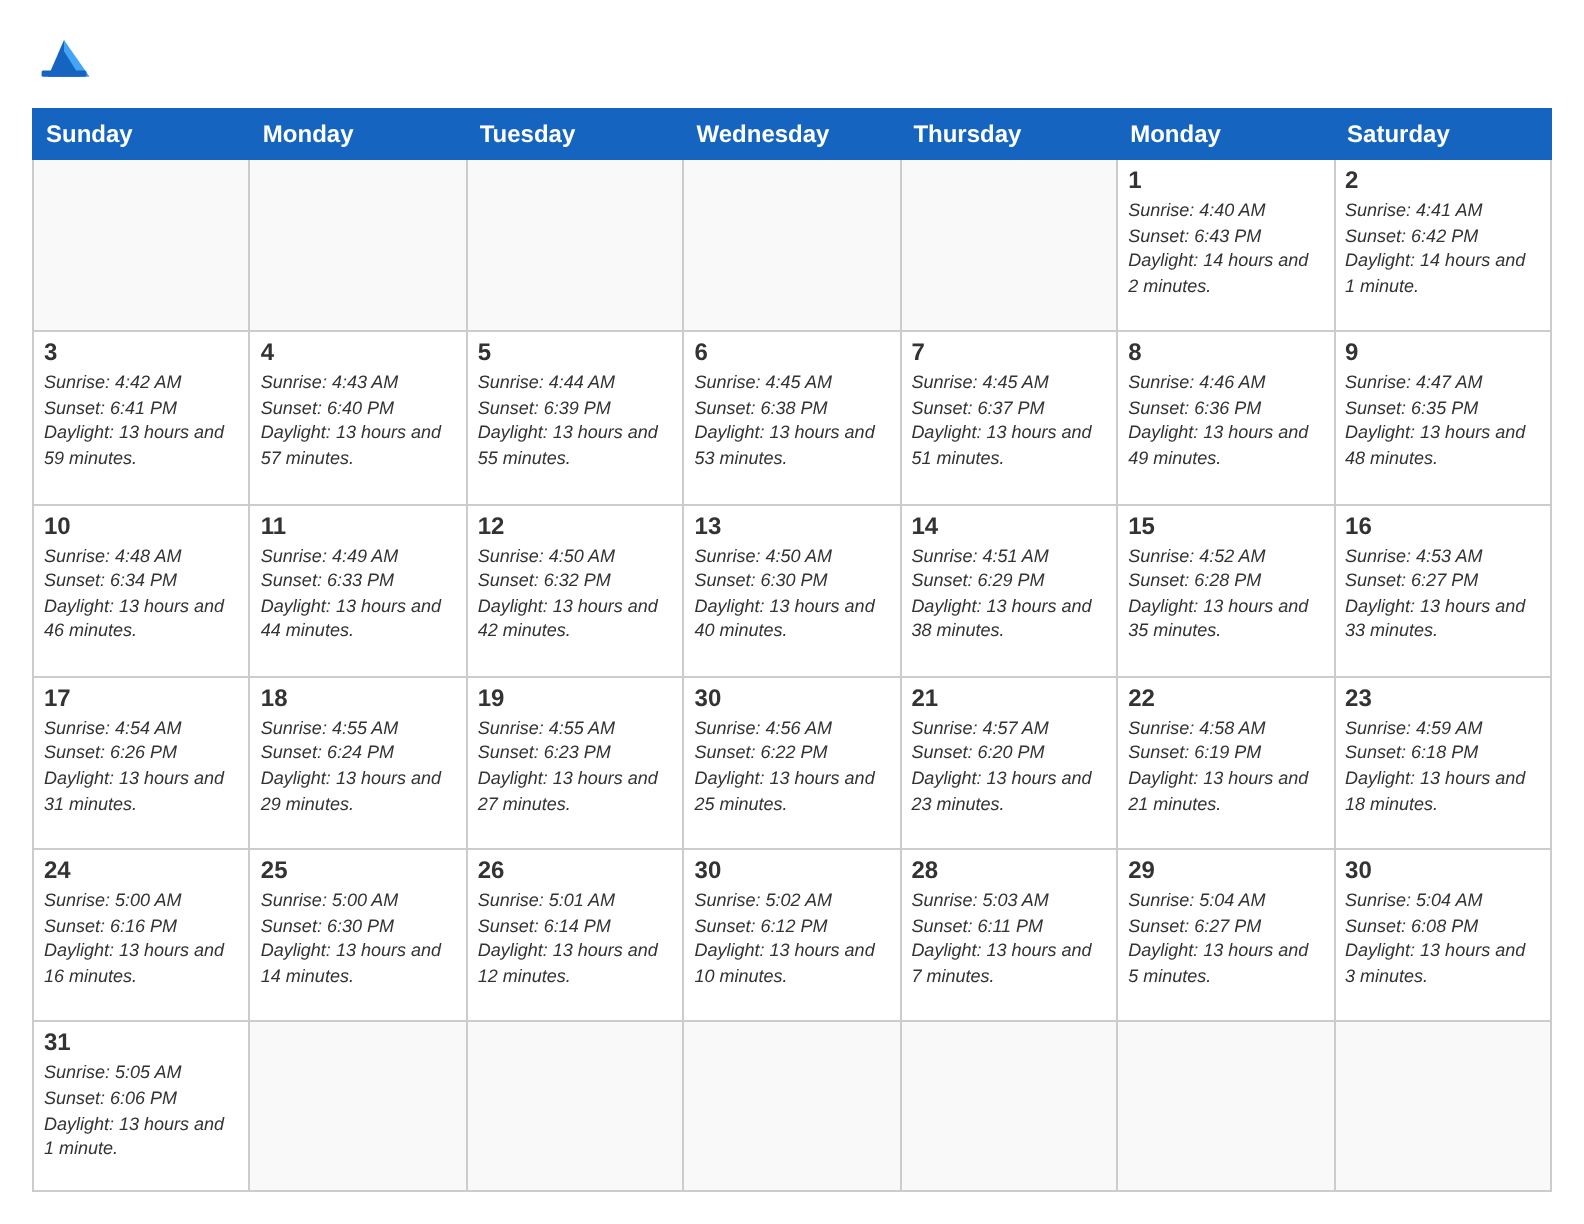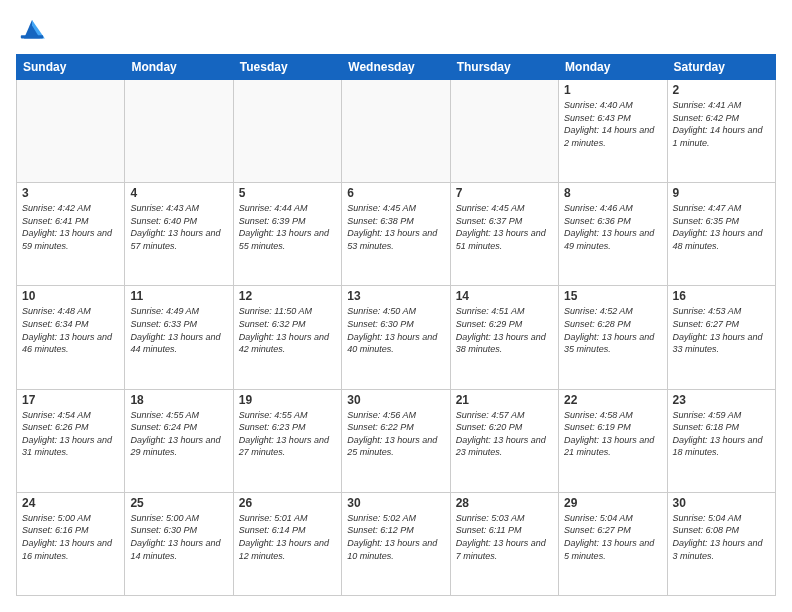--- a/index.html
+++ b/index.html
@@ -204,21 +204,21 @@
 Daylight: 13 hours and 46 minutes.</div>
           </td>
           <td class="day-cell">
             <span class="day-number">11</span>
             <div class="day-info">Sunrise: 4:49 AM
 Sunset: 6:33 PM
 Daylight: 13 hours and 44 minutes.</div>
           </td>
           <td class="day-cell">
             <span class="day-number">12</span>
-            <div class="day-info">Sunrise: 11:50 AM
+            <div class="day-info">Sunrise: 4:50 AM
 Sunset: 6:32 PM
 Daylight: 13 hours and 42 minutes.</div>
           </td>
           <td class="day-cell">
             <span class="day-number">13</span>
             <div class="day-info">Sunrise: 4:50 AM
 Sunset: 6:30 PM
 Daylight: 13 hours and 40 minutes.</div>
           </td>
           <td class="day-cell">
@@ -320,16 +320,30 @@
             <div class="day-info">Sunrise: 5:04 AM
 Sunset: 6:27 PM
 Daylight: 13 hours and 5 minutes.</div>
           </td>
           <td class="day-cell">
             <span class="day-number">30</span>
             <div class="day-info">Sunrise: 5:04 AM
 Sunset: 6:08 PM
 Daylight: 13 hours and 3 minutes.</div>
           </td>
+        </tr>
+        <tr class="last-row">
+          <td class="day-cell">
+            <span class="day-number">31</span>
+            <div class="day-info">Sunrise: 5:05 AM
+Sunset: 6:06 PM
+Daylight: 13 hours and 1 minute.</div>
+          </td>
+          <td class="day-cell empty"></td>
+          <td class="day-cell empty"></td>
+          <td class="day-cell empty"></td>
+          <td class="day-cell empty"></td>
+          <td class="day-cell empty"></td>
+          <td class="day-cell empty"></td>
         </tr>
       </tbody>
   </table>
 </div>
 
 </body></html>

